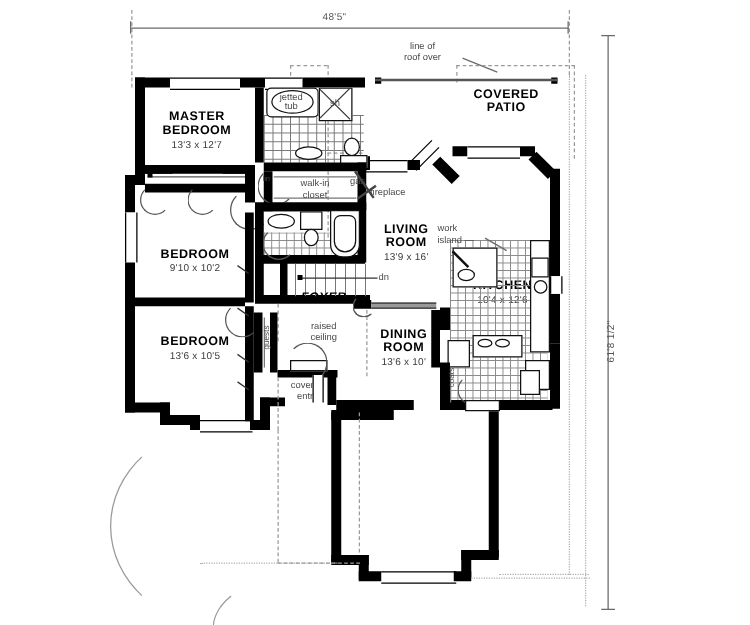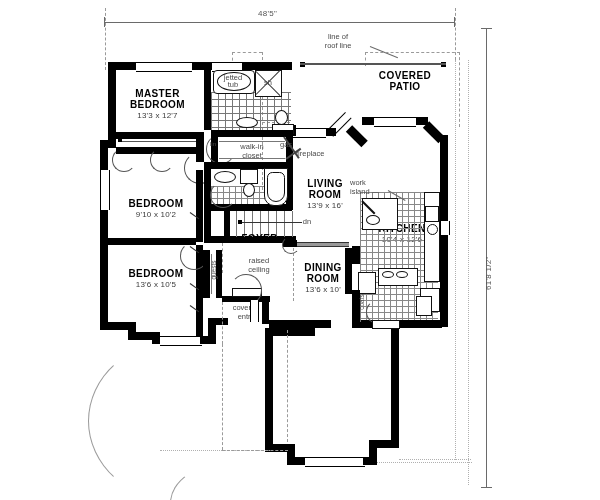--- a/index.html
+++ b/index.html
@@ -44,21 +44,21 @@
   <div class="tick" style="left:454px;top:17px;width:1px;height:10px;"></div>
   <div class="dimtxt" style="left:258px;top:9px;">48'5"</div>
 
   <div class="thin" style="left:486px;top:28px;width:1px;height:460px;background:#6a6a6a;"></div>
   <div class="tick" style="left:481px;top:28px;width:11px;height:1px;"></div>
   <div class="tick" style="left:481px;top:487px;width:11px;height:1px;"></div>
   <div class="dimtxt vert" style="left:484px;top:290px;">61'8 1/2"</div>
   <div class="dotv" style="left:468px;top:60px;height:425px;"></div>
 
   <div class="note" style="left:308px;top:32px;width:60px;">line of</div>
-  <div class="note" style="left:308px;top:41px;width:60px;">roof line</div>
+  <div class="note" style="left:308px;top:41px;width:60px;">roof over</div>
   <div class="leader" style="left:370px;top:46px;width:30px;transform:rotate(22deg);"></div>
 
   <div class="dashh" style="left:232px;top:52px;width:30px;"></div>
   <div class="dashv" style="left:232px;top:52px;height:20px;"></div>
   <div class="dashh" style="left:365px;top:52px;width:95px;"></div>
   <div class="dashv" style="left:459px;top:52px;height:75px;"></div>
   <div class="dashv" style="left:365px;top:52px;height:14px;"></div>
   <div class="dashv" style="left:262px;top:52px;height:138px;"></div>
   <div class="dashh" style="left:262px;top:122px;width:28px;"></div>
 

